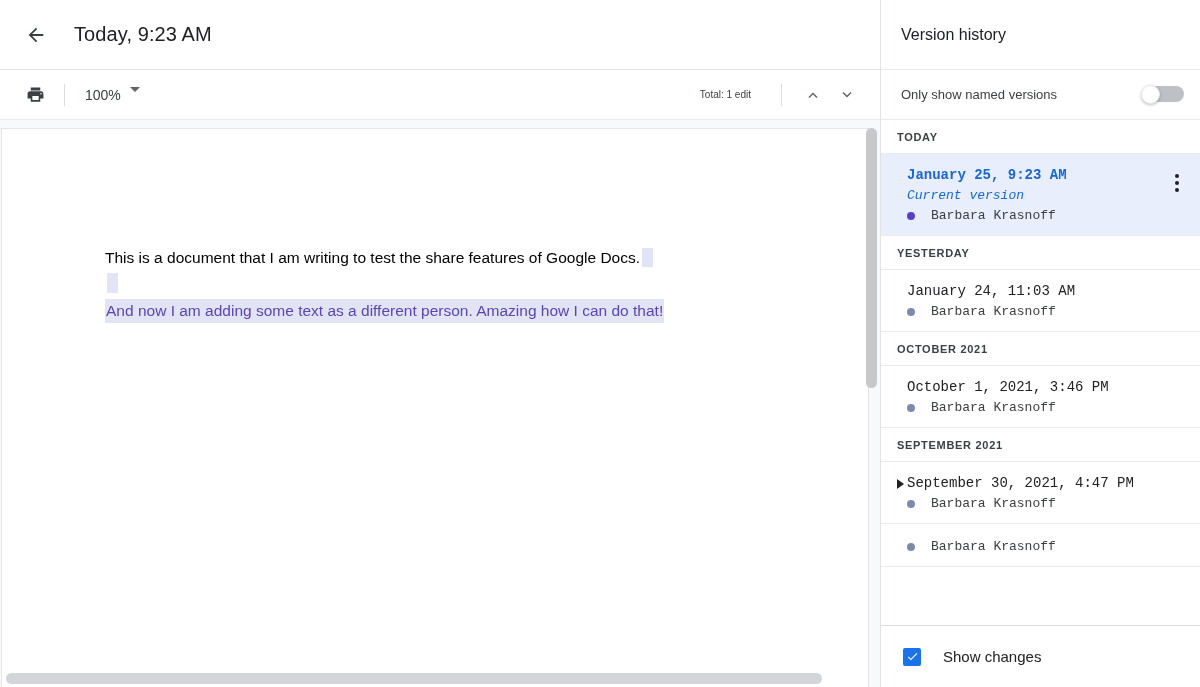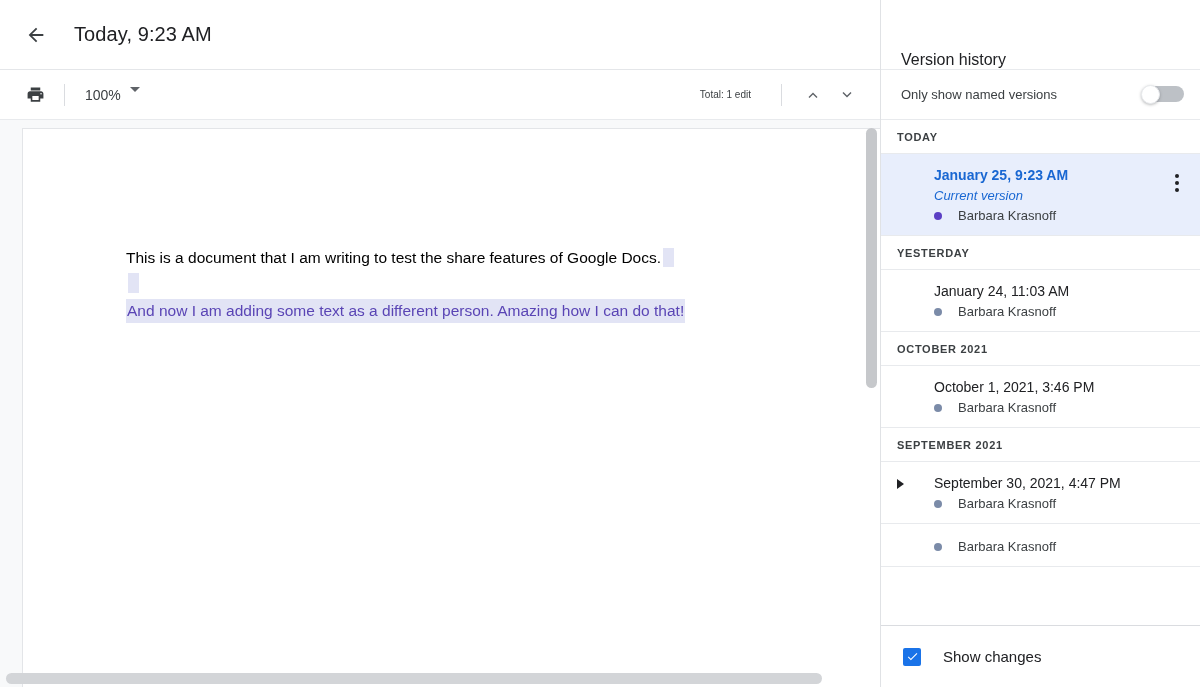--- a/index.html
+++ b/index.html
@@ -79,21 +79,21 @@
 
   
   #canvas {
     flex: 1 1 auto;
     position: relative;
     background: #f8f9fa;
     overflow: hidden;
   }
   #page {
     position: absolute;
-    left: 22px; top: 8px;
+    left: 1px; top: 8px;
     width: 868px; height: 560px;
     background: #fff;
     border: 1px solid #e3e5e8;
   }
   #page-body {
     padding: 118px 0 0 103px;
   }
   .para {
     font-size: 15.5px;
     line-height: 1.42;
@@ -149,21 +149,21 @@
 
   
   #right {
     width: 320px; height: 687px;
     background: #fff;
     border-left: 1px solid #e0e2e5;
     display: flex; flex-direction: column;
   }
   #vh-header {
     height: 70px; min-height: 70px;
-    display: flex; align-items: flex-end;
+    display: flex; align-items: center;
     padding-left: 20px;
     border-bottom: 1px solid #e8eaed;
   }
   #vh-title { font-size: 16px; color: #202124; }
 
   #named-row {
     height: 50px; min-height: 50px;
     display: flex; align-items: center;
     padding: 0 16px 0 20px;
     border-bottom: 1px solid #e8eaed;
@@ -195,23 +195,24 @@
   .sec-head {
     font-size: 11px;
     letter-spacing: .7px;
     color: #3c4043;
     font-weight: bold;
     padding: 11px 0 10px 16px;
     border-bottom: 1px solid #e8eaed;
   }
   .ver-item {
     position: relative;
-    padding: 12px 16px 12px 53px;
+    padding: 12px 16px 12px 26px;
     border-bottom: 1px solid #e8eaed;
     cursor: pointer;
+    font-family: Liberation Mono, monospace;
   }
   .ver-item.selected { background: #e8eefc; }
   .ver-date {
     font-size: 14px;
     color: #202124;
     line-height: 1.35;
   }
   .ver-item.selected .ver-date {
     color: #1967d2;
     font-weight: bold;

